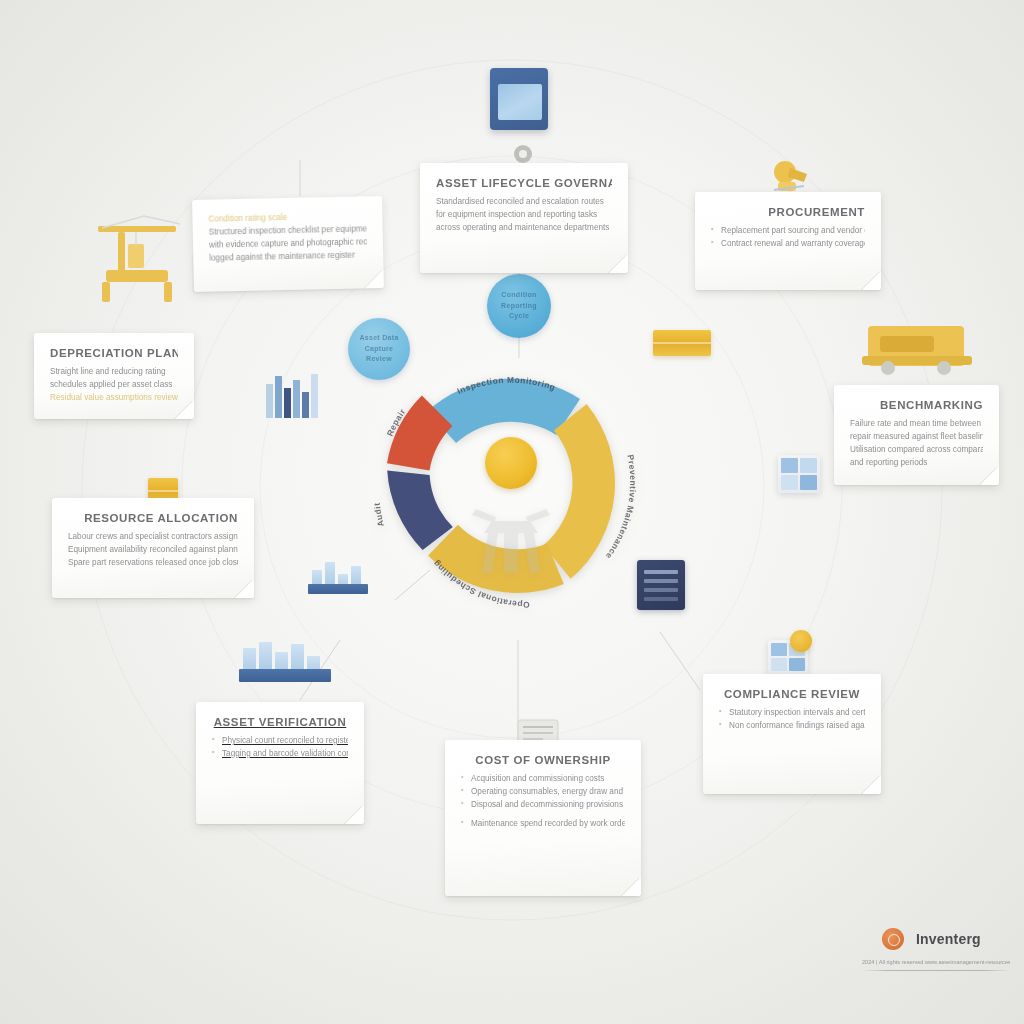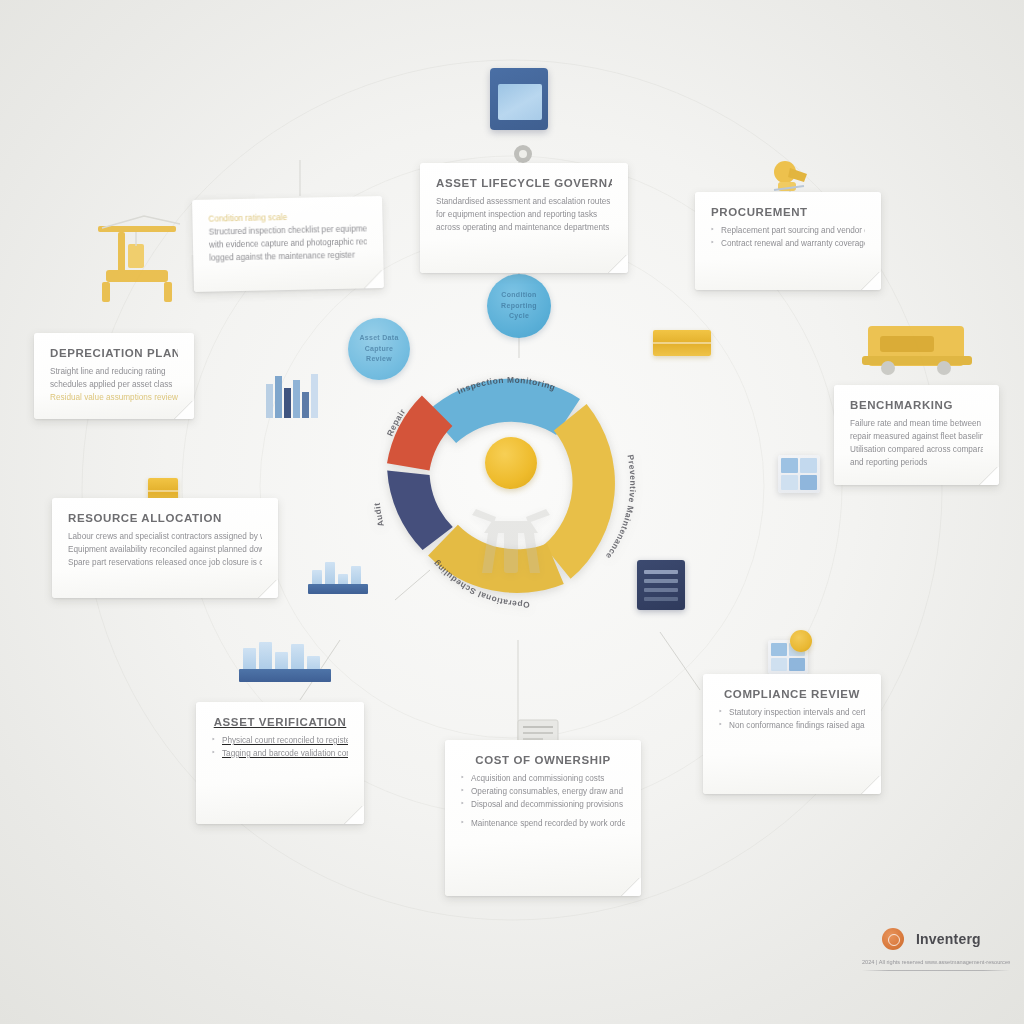--- a/index.html
+++ b/index.html
@@ -31,21 +31,21 @@
   .card::after{ 
     content:"";
     position:absolute; right:0; bottom:0;
     width:22px; height:18px;
     background:linear-gradient(135deg, rgba(0,0,0,0) 48%, rgba(0,0,0,.07) 50%, rgba(255,255,255,.95) 54%);
     border-bottom-right-radius:3px;
   }
   .c-title{
     font-size:11.5px; font-weight:700; letter-spacing:.6px;
     color:#4e4e52; margin-bottom:7px; text-transform:uppercase;
-    filter:blur(.45px); opacity:.82; white-space:nowrap; overflow:hidden;
+    filter:blur(.45px); opacity:.82; white-space:nowrap; overflow:hidden;text-align:right;
   }
   .c-title.center{ text-align:center; }
   .c-line{
     font-size:8.2px; color:#7b7b80; line-height:1.58;
     filter:blur(.5px); opacity:.85; white-space:nowrap; overflow:hidden;
   }
   .c-line.hl{ color:#c9a227; opacity:.6; }
   .c-bul{
     font-size:8.2px; color:#7b7b80; line-height:1.58;
     filter:blur(.5px); opacity:.85; padding-left:10px; position:relative;
@@ -367,21 +367,21 @@
         <rect x="52" y="66" width="14" height="42" rx="3"></rect>
         <path d="M24,44 L44,52 L42,58 L20,50 Z"></path>
         <path d="M94,44 L74,52 L76,58 L98,50 Z"></path>
       </g>
     </svg>
     <div id="hub"></div>
   </div>
 
   <div class="card" style="left:420px;top:163px;width:208px;height:110px;">
     <div class="c-title center">ASSET LIFECYCLE GOVERNANCE</div>
-    <div class="c-line">Standardised assessment and escalation routes</div>
+    <div class="c-line">Standardised reconciled and escalation routes</div>
     <div class="c-line">for equipment inspection and reporting tasks</div>
     <div class="c-line">across operating and maintenance departments</div>
   </div>
 
   <div class="card" style="left:193px;top:198px;width:190px;height:92px;transform:rotate(-1.2deg);">
     <div class="c-line hl">Condition rating scale</div>
     <div class="c-line">Structured inspection checklist per equipment class</div>
     <div class="c-line">with evidence capture and photographic records</div>
     <div class="c-line">logged against the maintenance register</div>
   </div>
@@ -392,21 +392,21 @@
     <div class="c-bul">Contract renewal and warranty coverage tracked per site asset</div>
   </div>
 
   <div class="card" style="left:34px;top:333px;width:160px;height:86px;">
     <div class="c-title">DEPRECIATION PLAN</div>
     <div class="c-line">Straight line and reducing rating</div>
     <div class="c-line">schedules applied per asset class</div>
     <div class="c-line hl">Residual value assumptions reviewed annually</div>
   </div>
 
-  <div class="card" style="left:52px;top:498px;width:226px;height:100px;">
+  <div class="card" style="left:52px;top:498px;width:202px;height:100px;">
     <div class="c-title">RESOURCE ALLOCATION</div>
     <div class="c-line">Labour crews and specialist contractors assigned by work order</div>
     <div class="c-line">Equipment availability reconciled against planned downtime</div>
     <div class="c-line">Spare part reservations released once job closure is confirmed</div>
   </div>
 
   <div class="card" style="left:834px;top:385px;width:165px;height:100px;">
     <div class="c-title">BENCHMARKING</div>
     <div class="c-line">Failure rate and mean time between</div>
     <div class="c-line">repair measured against fleet baselines</div>

